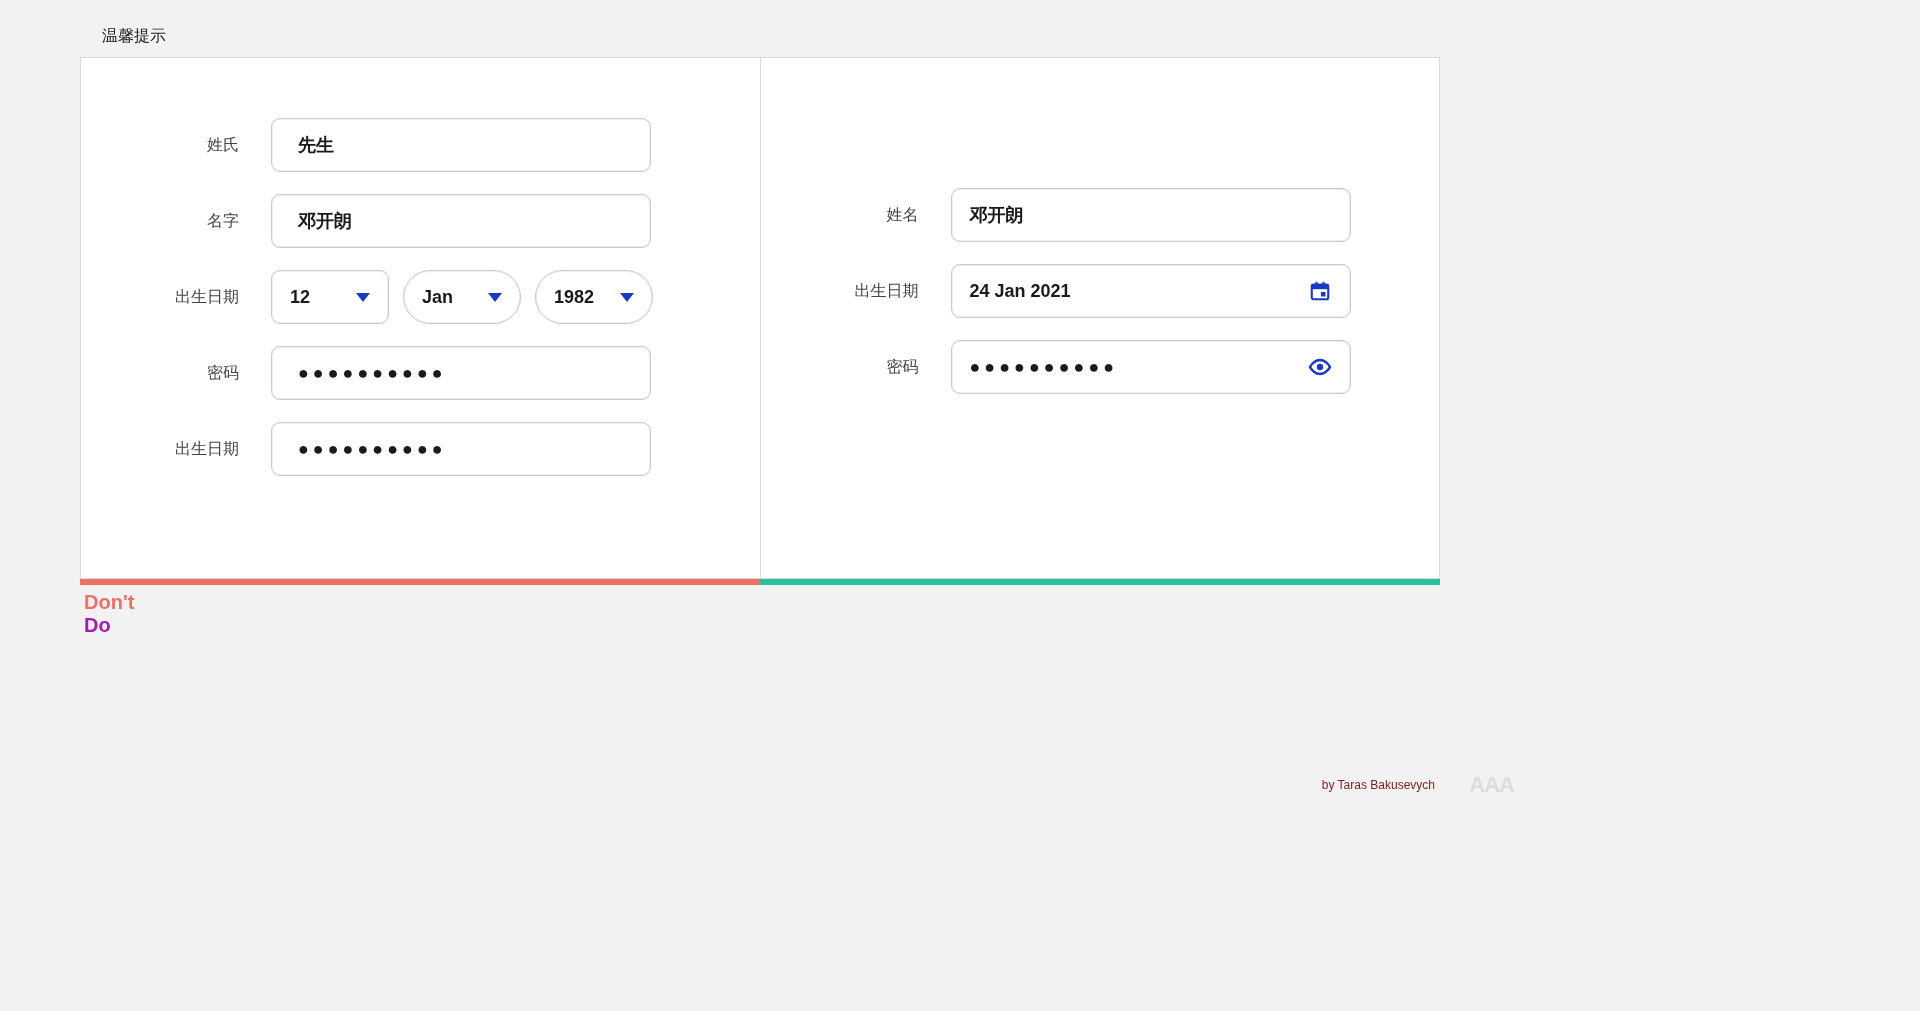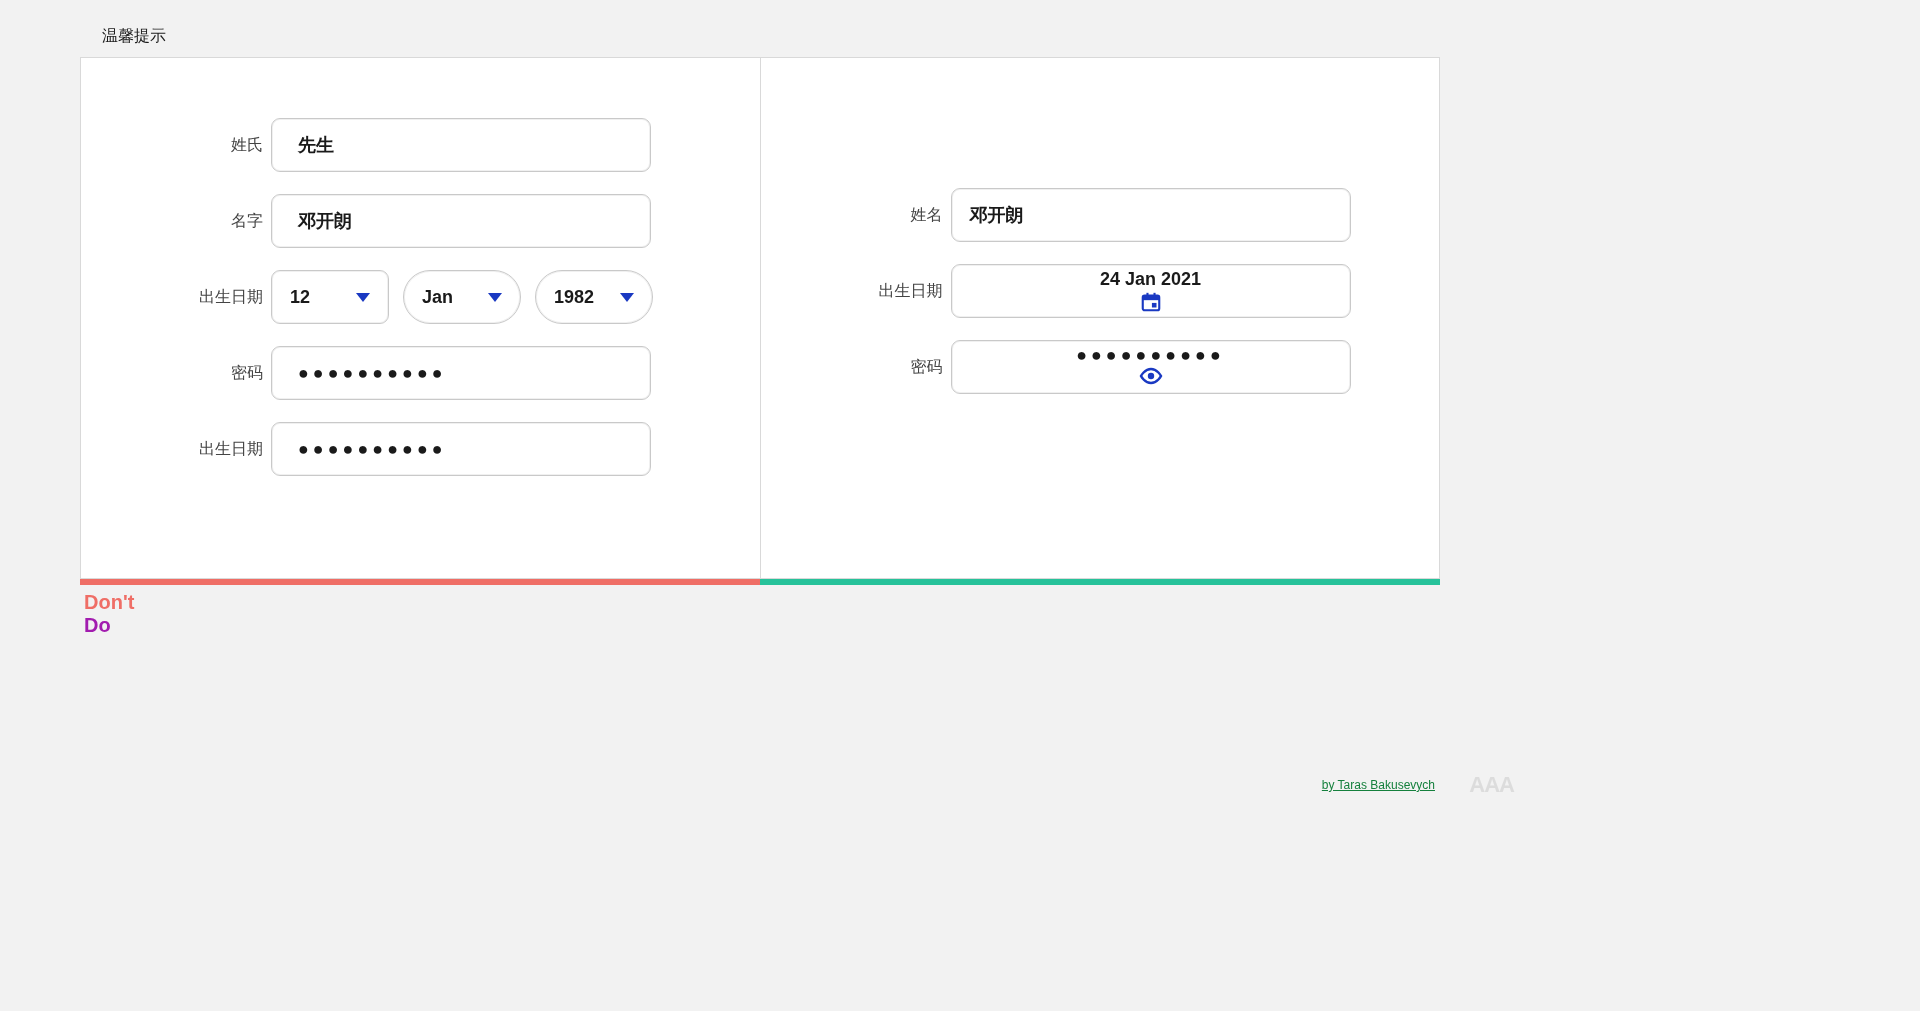--- a/index.html
+++ b/index.html
@@ -38,21 +38,21 @@
   }
   .panel-left { border-right: 1px solid #d9d9d9; }
   .form-row {
     display: flex;
     align-items: center;
     margin-bottom: 22px;
   }
   .label {
     width: 150px;
     text-align: right;
-    padding-right: 8px;
+    padding-right: 32px;
     font-size: 16px;
     color: #444;
   }
   .fieldbox {
     height: 54px;
     border: 1px solid #c9c9c9;
     border-radius: 9px;
     background: #fff;
     box-shadow: 0 0 0 1px #f0f0f0 inset;
     display: flex;
@@ -70,43 +70,42 @@
     width: 0; height: 0;
     border-left: 7px solid transparent;
     border-right: 7px solid transparent;
     border-top: 9px solid #1a39c2;
   }
   .dots {
     letter-spacing: 4px;
     font-size: 18px;
     line-height: 1;
   }
-  .with-icon { justify-content: center; flex-direction: column; }
+  .with-icon { justify-content: space-between; }
   .icon-cal, .icon-eye { width: 24px; height: 24px; display: flex; align-items: center; justify-content: center; }
   .bar-row { display: flex; }
   .bar { height: 6px; flex: 1; }
   .bar-red { background: #ef6e66; }
   .bar-green { background: #27c29a; }
   .tag-row {
     display: flex;
     justify-content: space-between;
     padding: 6px 4px 0 4px;
     font-size: 20px;
     font-weight: 800;
     flex-direction: column;
   }
   .tag-dont { color: #ef6e66; }
   .tag-do { color: #a21caf; }
   .byline {
     position: absolute;
     right: 85px;
     bottom: 8px;
     font-size: 12px;
-    color: #15803d;
-    text-decoration: underline;
+    color: #7f1d1d;
   }
   .watermark {
     position: absolute;
     right: 6px;
     bottom: 2px;
     font-size: 22px;
     font-weight: 800;
     color: rgba(180,180,180,0.35);
     letter-spacing: -1px;
   }

